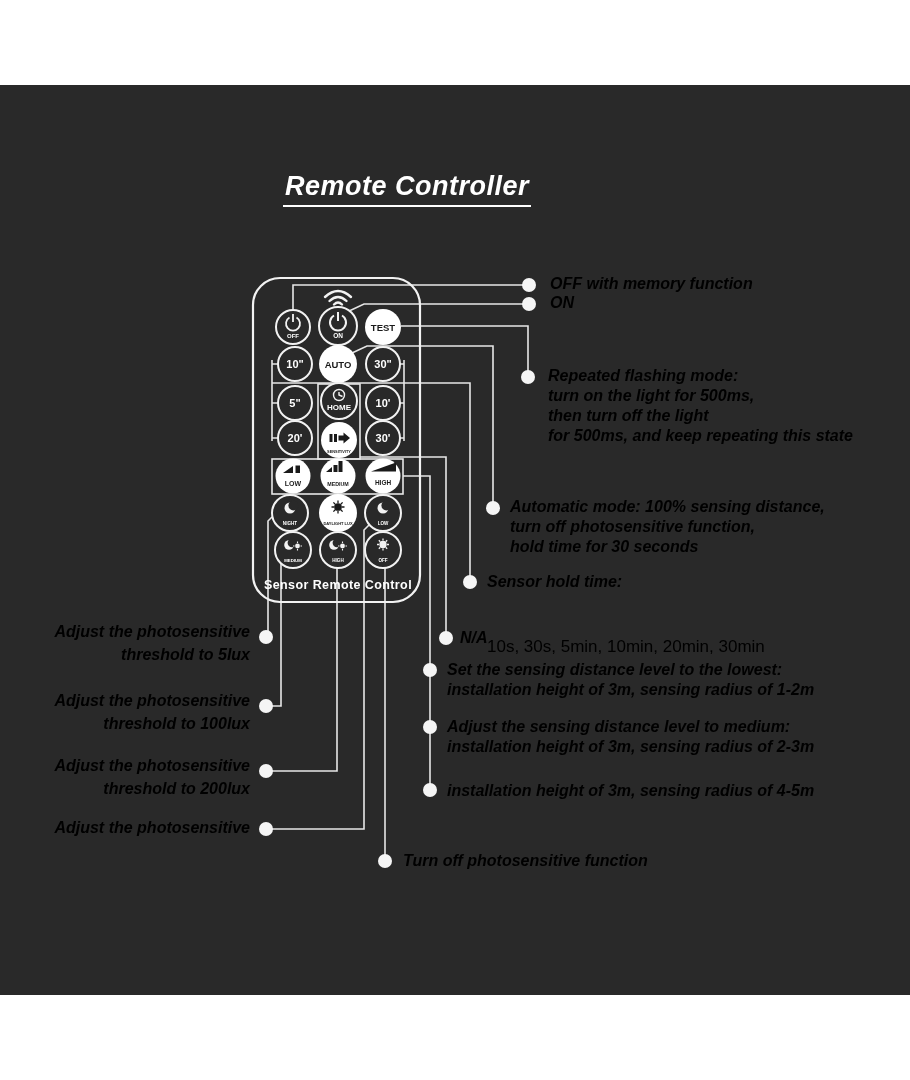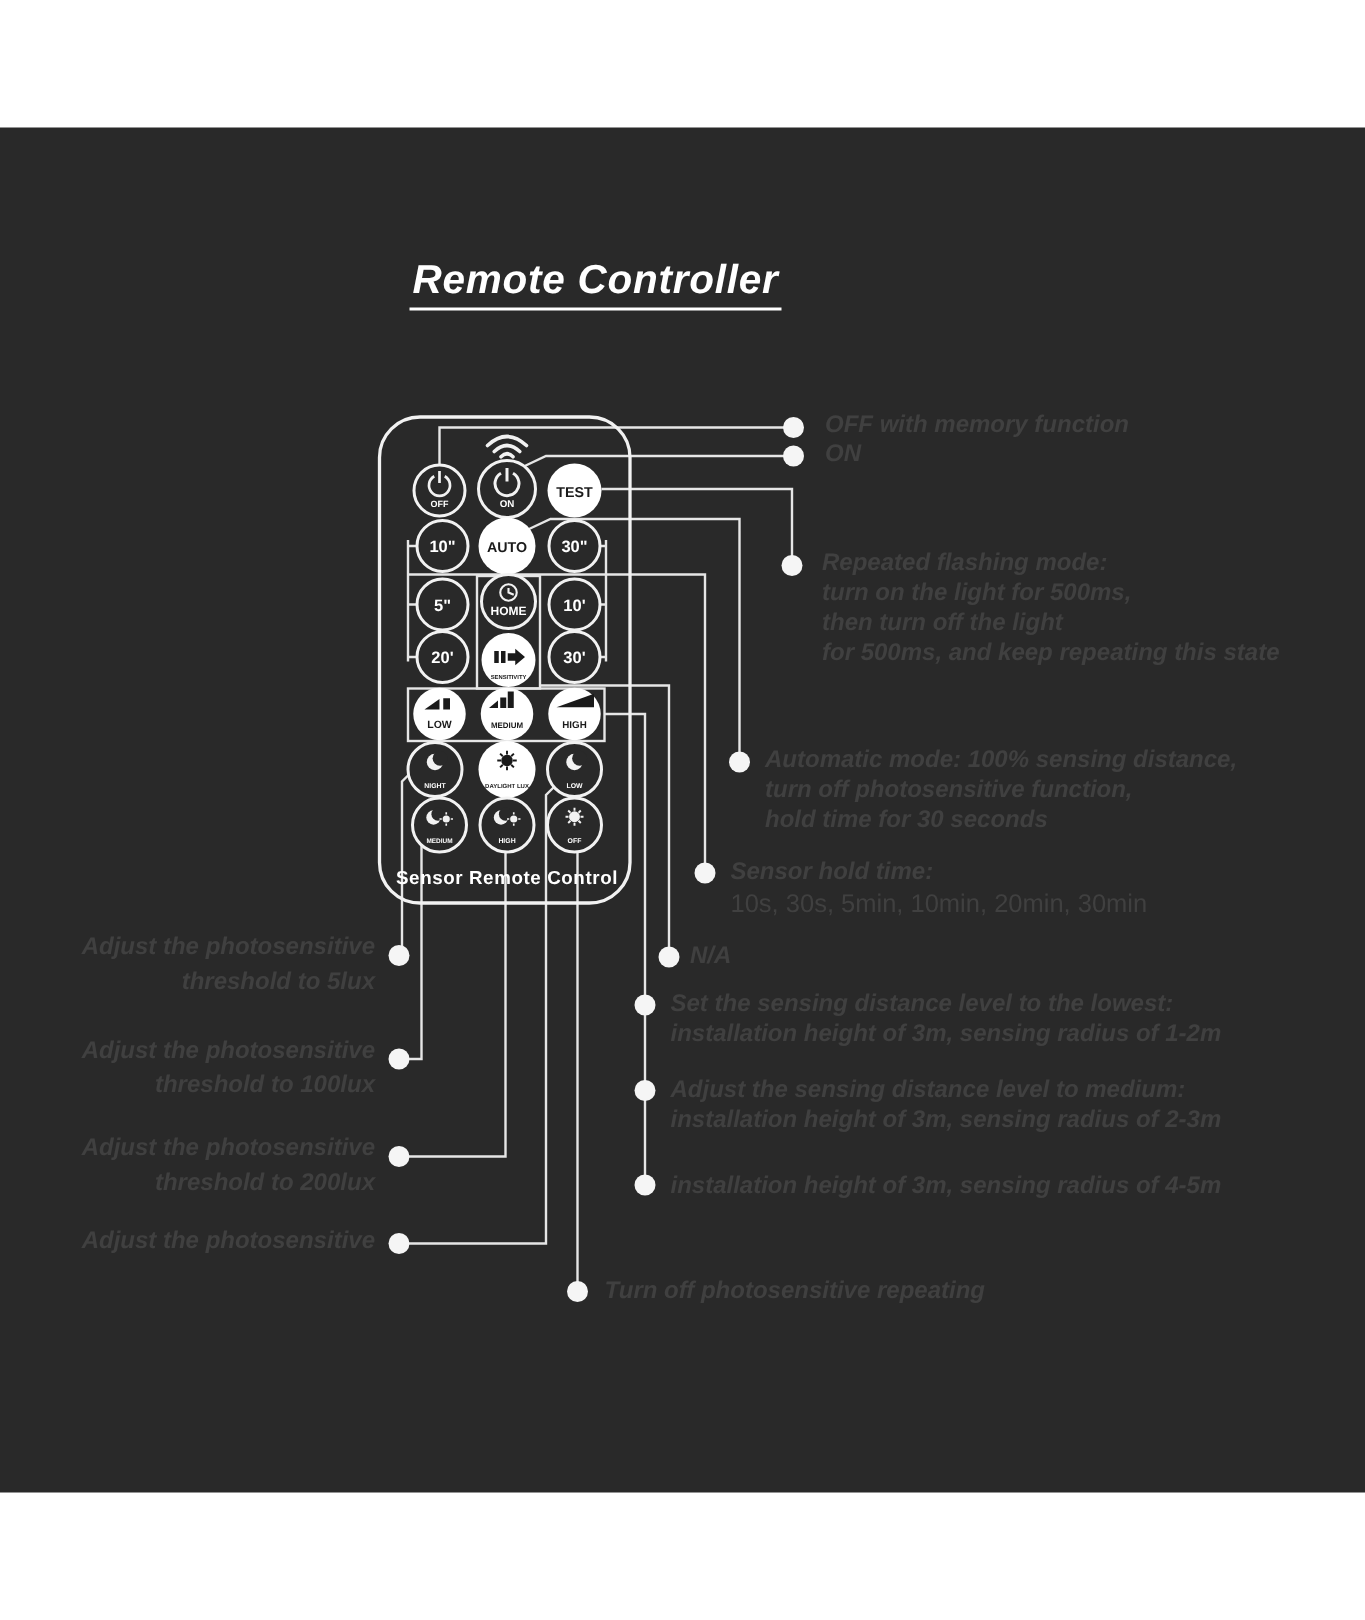--- a/index.html
+++ b/index.html
@@ -1,26 +1,26 @@
 <!DOCTYPE html>
 <html><head>
 <meta charset="utf-8">
 <style>
   html,body{margin:0;padding:0;background:#ffffff;}
   .canvas{position:relative;width:910px;height:1080px;background:#ffffff;overflow:hidden;
           font-family:"Liberation Sans",sans-serif;}
   .panel{position:absolute;left:0;top:85px;width:910px;height:910px;background:#292929;}
-  .title-wrap{position:absolute;left:6px;top:170px;width:782px;text-align:center;}
+  .title-wrap{position:absolute;left:16px;top:170px;width:782px;text-align:center;}
   .title{display:inline-block;color:#ffffff;font:italic bold 27px/1.2 "Liberation Sans",sans-serif;
          border-bottom:2px solid #ffffff;padding:0 2px 3px 2px;letter-spacing:.5px;}
   svg.overlay{position:absolute;left:0;top:0;}
-  .ann{position:absolute;color:#404040;font:italic bold 16px/20px "Liberation Sans",sans-serif;
+  .ann{position:absolute;color:#000000;font:italic bold 16px/20px "Liberation Sans",sans-serif;
        white-space:nowrap;}
   .ann.left{text-align:right;line-height:23px;}
-  .ann .plain{font:400 17px/21px "Liberation Sans",sans-serif;font-style:normal;}
+  .ann .plain{font:400 17px/21px "Liberation Sans",sans-serif;font-style:normal;margin-top:44px;}
 </style>
 </head>
 <body>
 
 <div class="canvas">
   <div class="panel"></div>
 
   <div class="title-wrap">
     <span class="title">Remote Controller</span>
   </div>
@@ -257,21 +257,21 @@
     <div>installation height of 3m, sensing radius of 1-2m</div>
   </div>
   <div class="ann" style="left:447px;top:717px">
     <div>Adjust the sensing distance level to medium:</div>
     <div>installation height of 3m, sensing radius of 2-3m</div>
   </div>
   <div class="ann" style="left:447px;top:781px">
     <div>installation height of 3m, sensing radius of 4-5m</div>
   </div>
   <div class="ann" style="left:403px;top:851px">
-    <div>Turn off photosensitive repeating</div>
+    <div>Turn off photosensitive function</div>
   </div>
 
   <div class="ann left" style="left:40px;top:620px;width:210px">
     <div>Adjust the photosensitive</div>
     <div>threshold to 5lux</div>
   </div>
   <div class="ann left" style="left:40px;top:689px;width:210px">
     <div>Adjust the photosensitive</div>
     <div>threshold to 100lux</div>
   </div>

